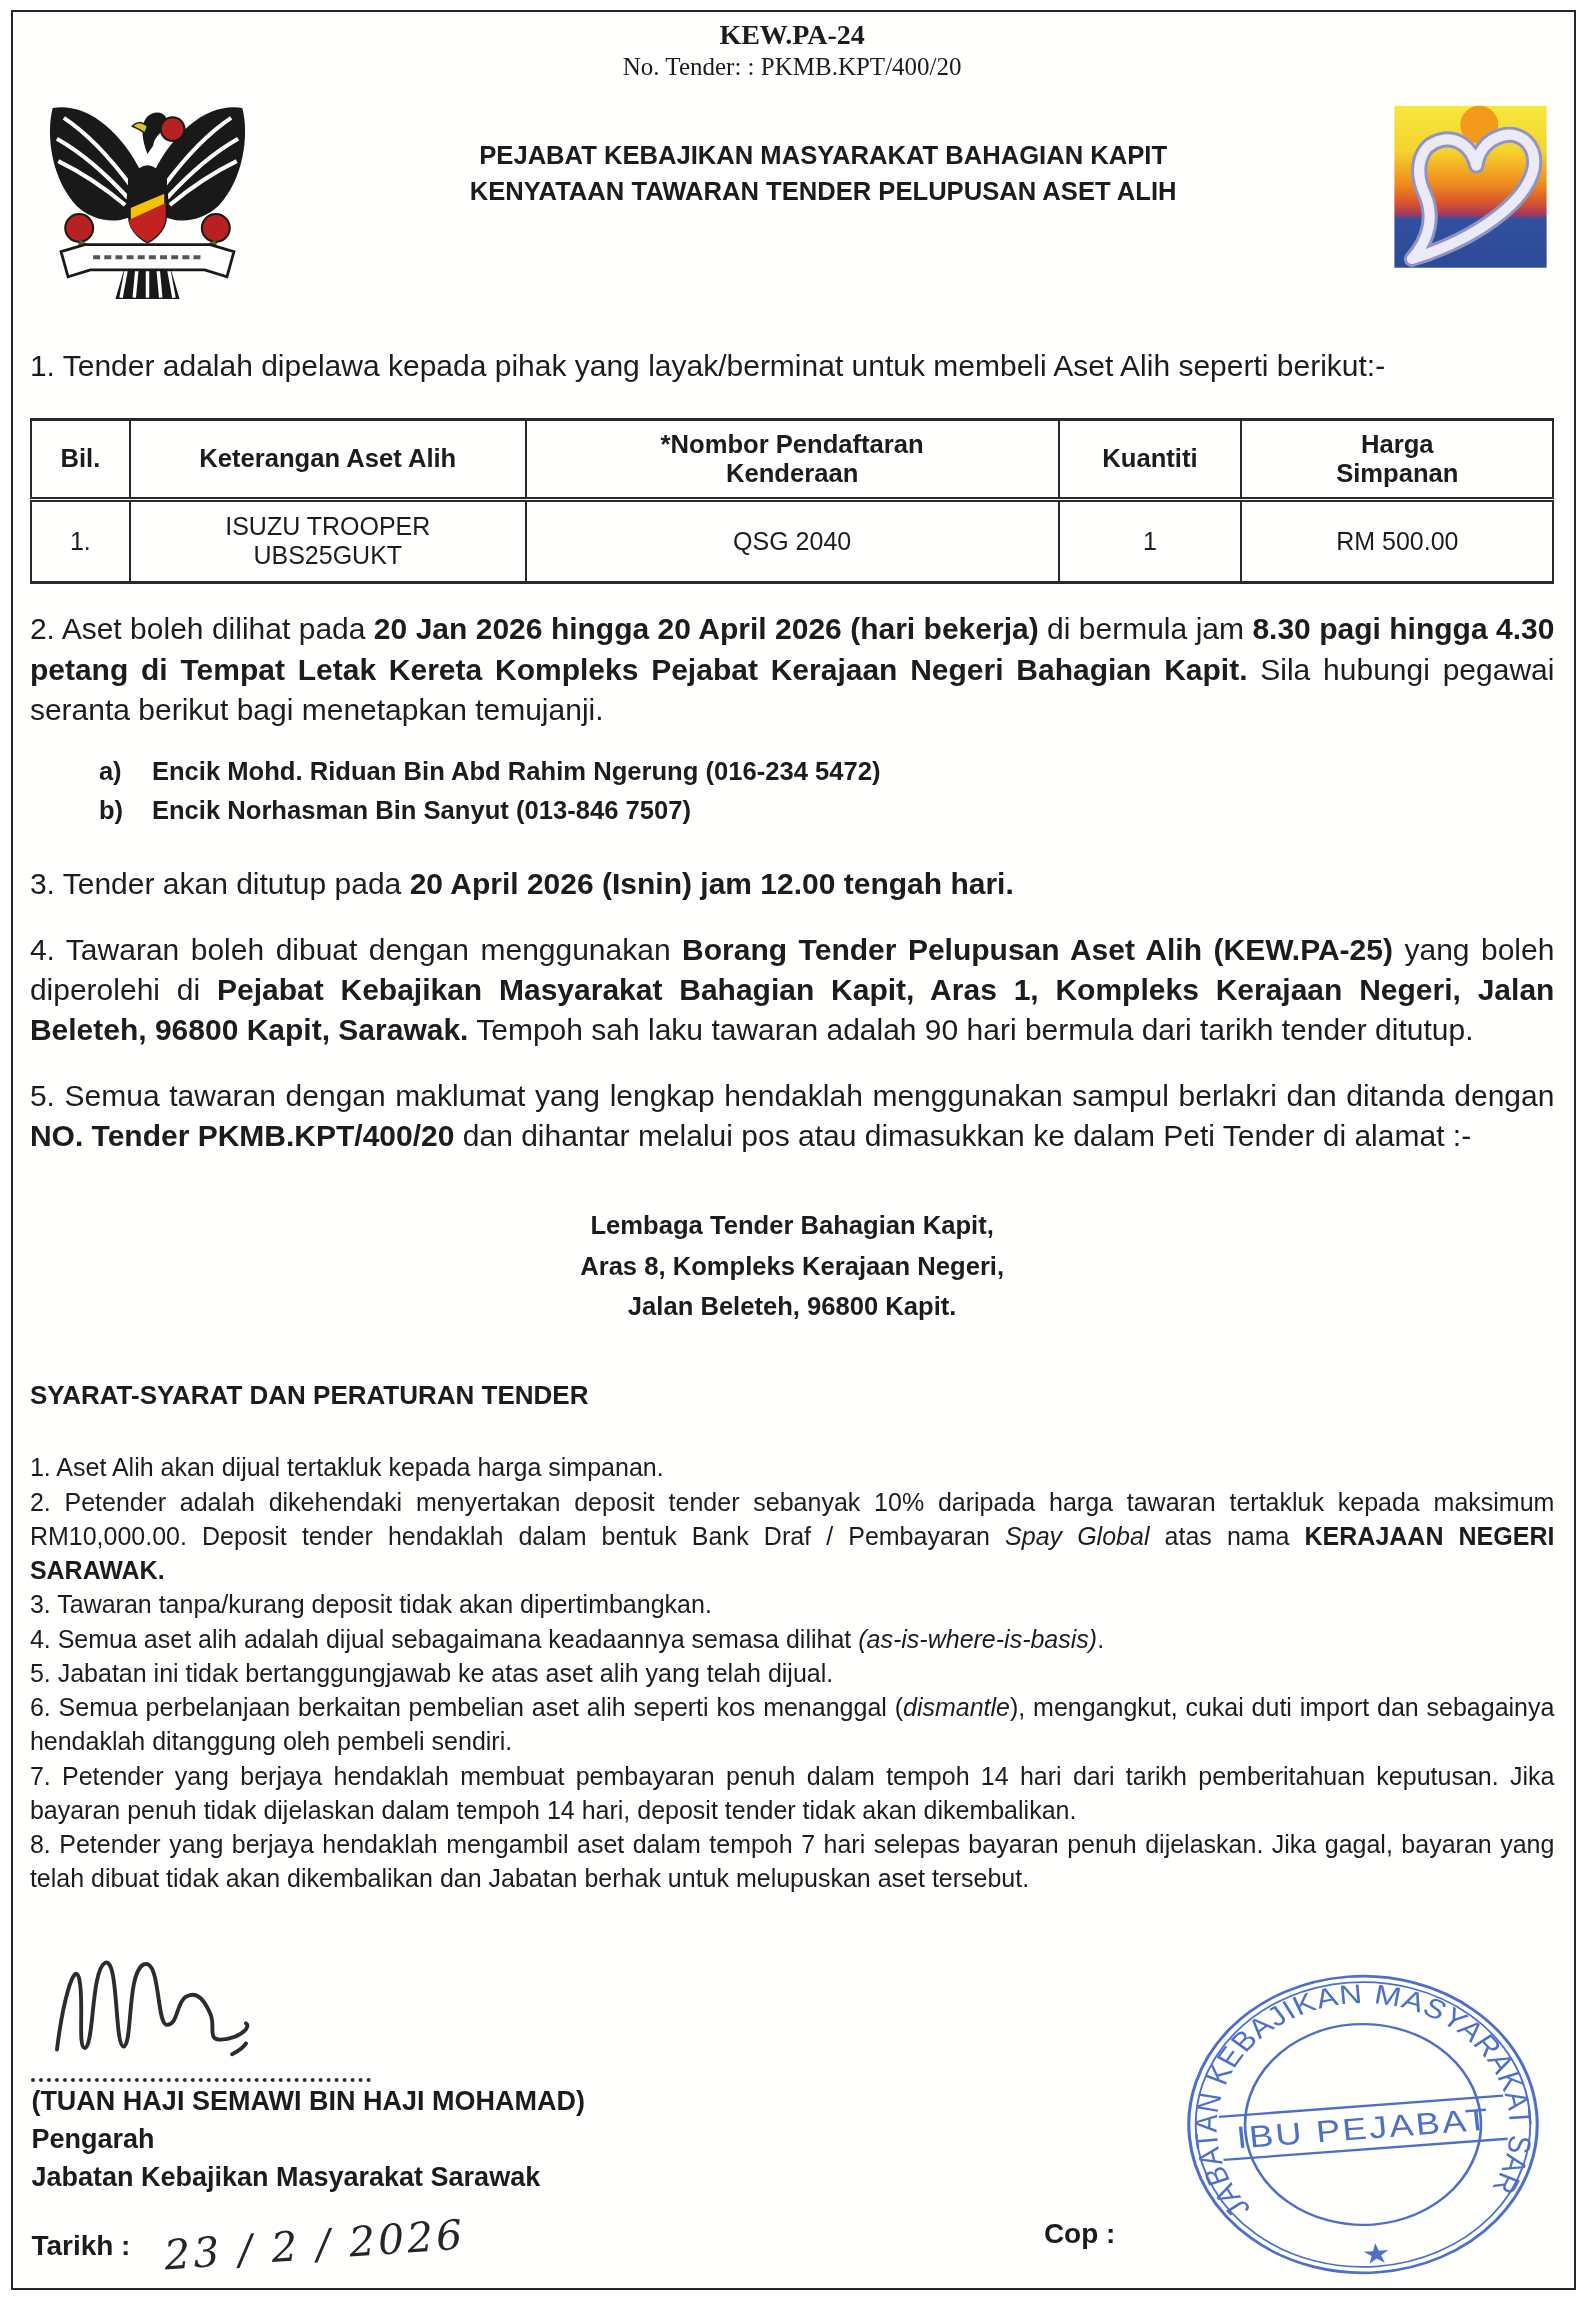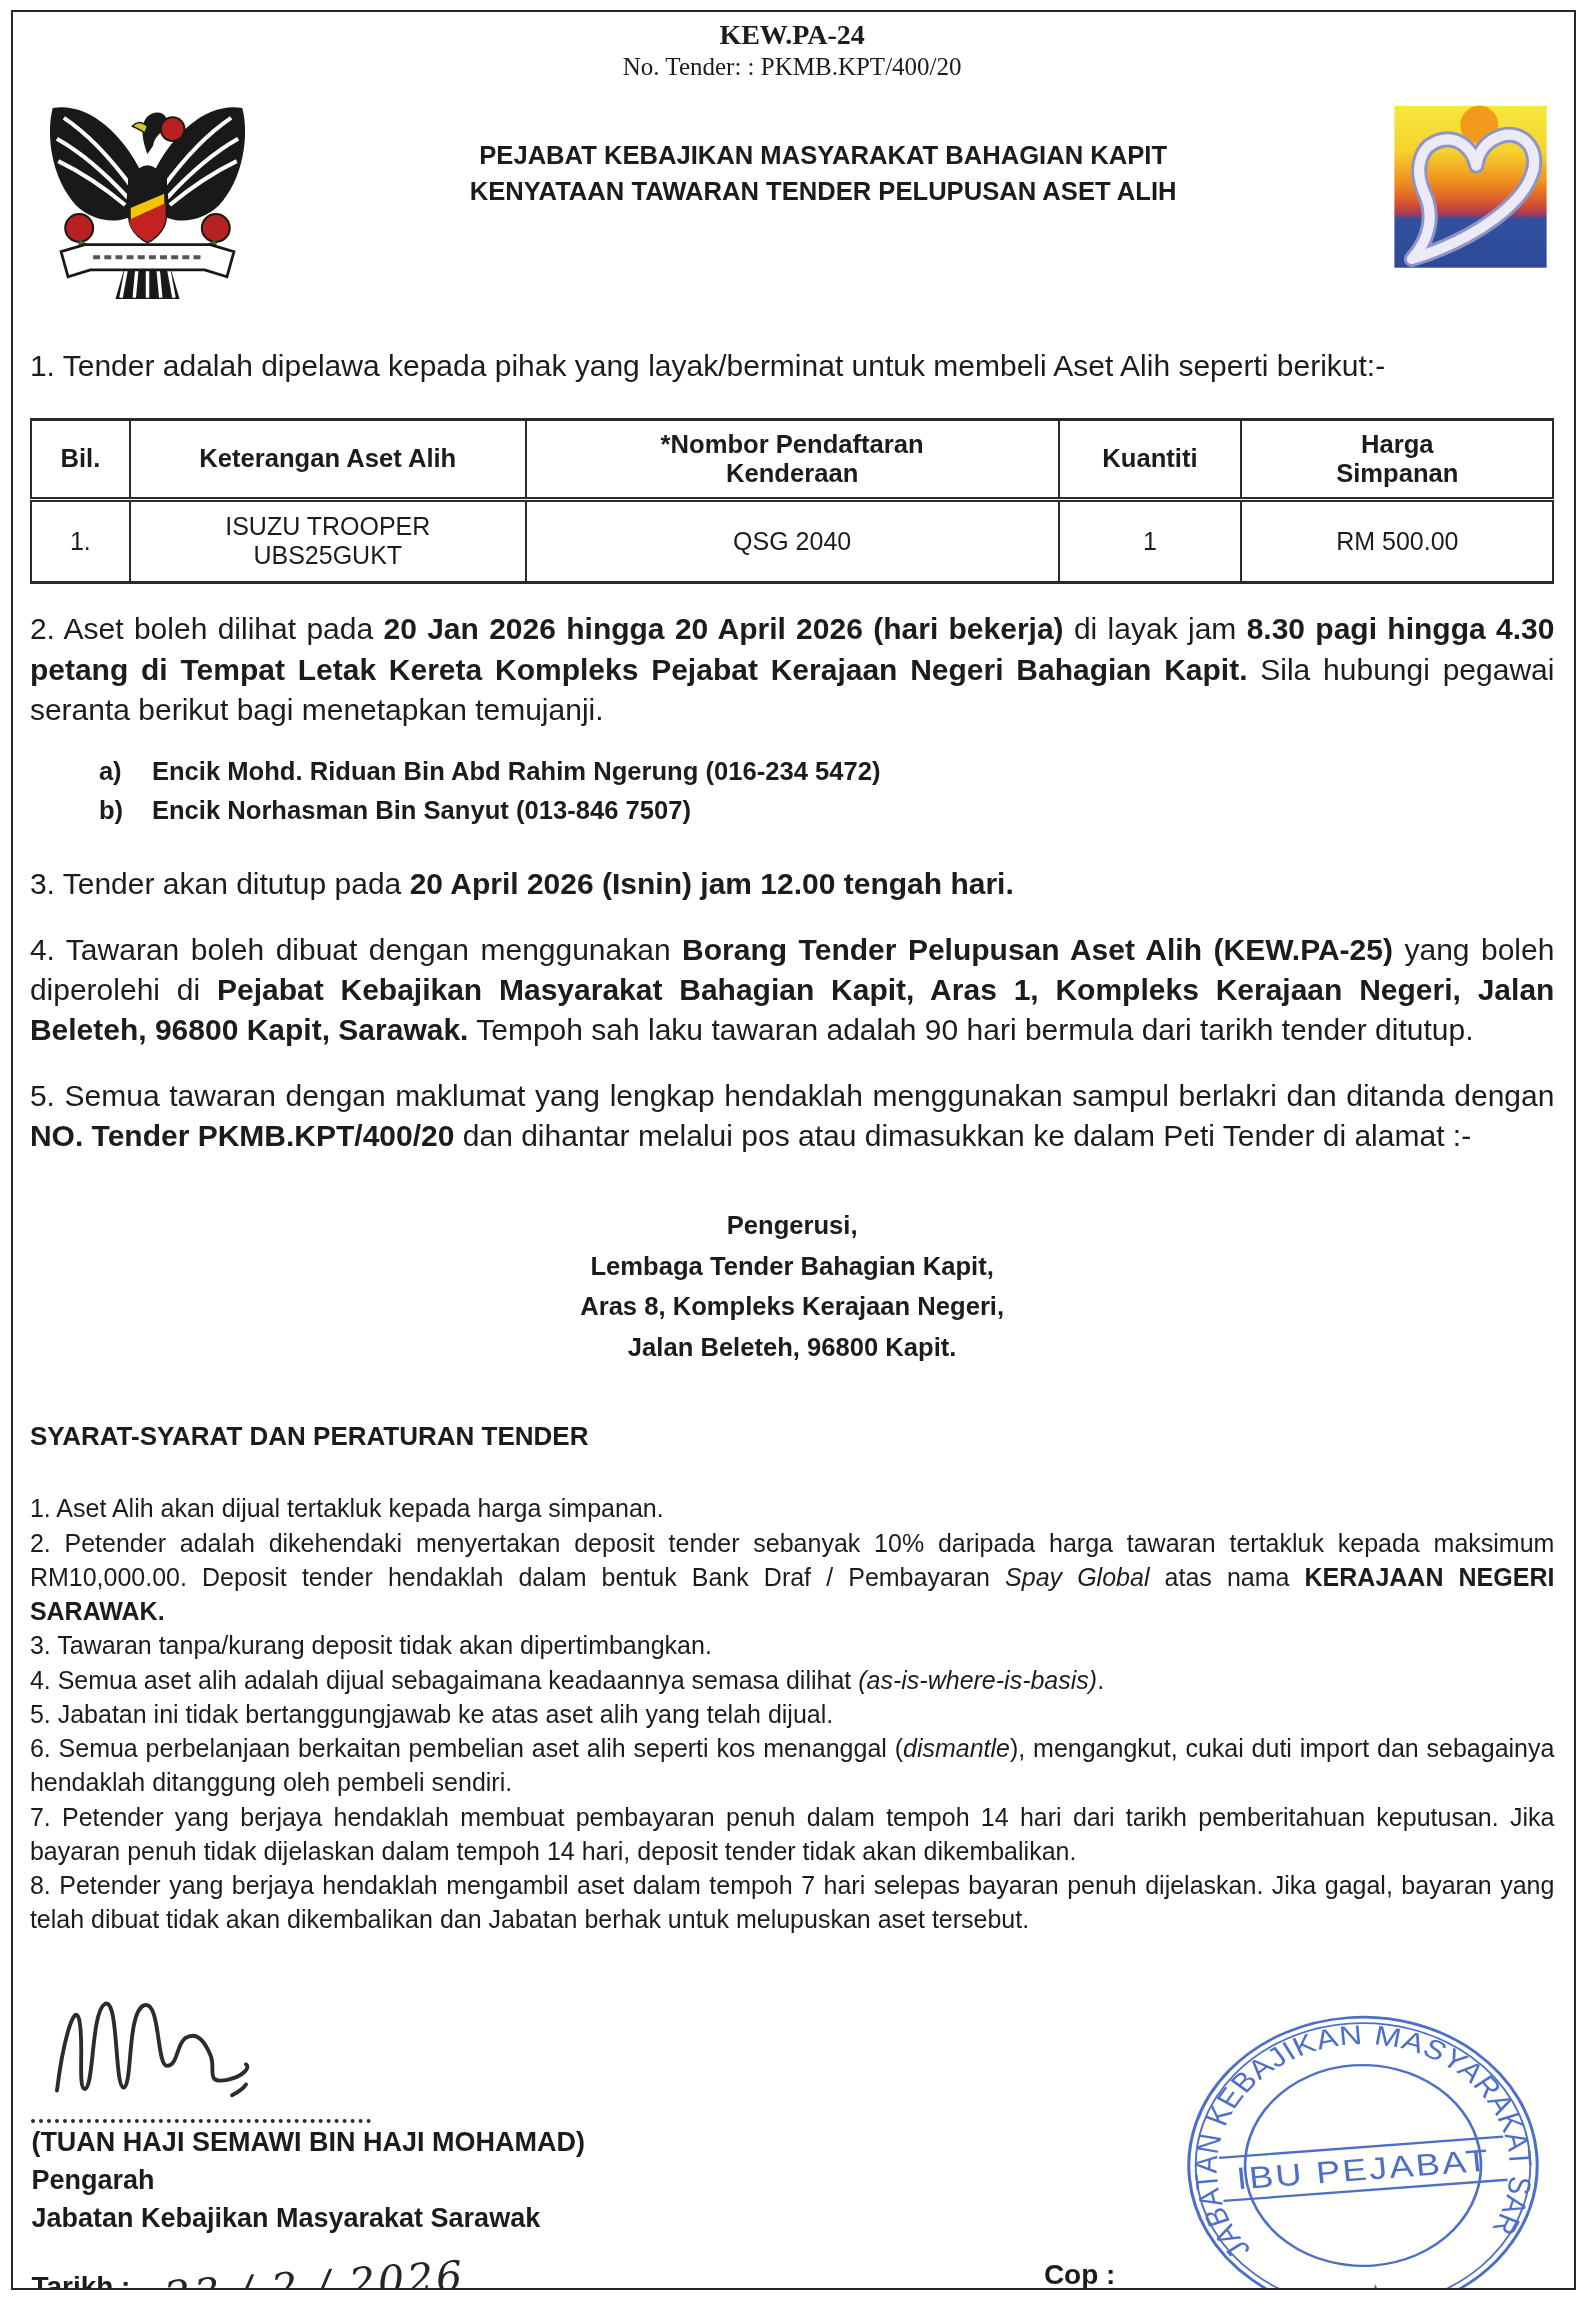--- a/index.html
+++ b/index.html
@@ -176,39 +176,38 @@
         <td>1.</td>
         <td>ISUZU TROOPER
 UBS25GUKT</td>
         <td>QSG 2040</td>
         <td>1</td>
         <td>RM 500.00</td>
       </tr>
     </tbody>
   </table>
 
-  <p class="para"><span>2. Aset boleh dilihat pada </span><span class="b">20 Jan 2026 hingga 20 April 2026</span><span> </span><span class="b">(hari bekerja)</span><span> di layak jam </span><span class="b">8.30 pagi hingga 4.30 petang di Tempat Letak Kereta Kompleks Pejabat Kerajaan Negeri Bahagian Kapit.</span><span> Sila hubungi pegawai seranta berikut bagi menetapkan temujanji.</span></p>
+  <p class="para"><span>2. Aset boleh dilihat pada </span><span class="b">20 Jan 2026 hingga 20 April 2026</span><span> </span><span class="b">(hari bekerja)</span><span> di bermula jam </span><span class="b">8.30 pagi hingga 4.30 petang di Tempat Letak Kereta Kompleks Pejabat Kerajaan Negeri Bahagian Kapit.</span><span> Sila hubungi pegawai seranta berikut bagi menetapkan temujanji.</span></p>
 
   <div class="contacts">
     <div class="contact">
       <span class="pfx">a)</span>
       <span>Encik Mohd. Riduan Bin Abd Rahim Ngerung (016-234 5472)</span>
     </div>
     <div class="contact">
       <span class="pfx">b)</span>
       <span>Encik Norhasman Bin Sanyut (013-846 7507)</span>
     </div>
   </div>
 
   <p class="para" style="margin-top:35px"><span>3. Tender akan ditutup pada </span><span class="b">20 April 2026 (Isnin) jam 12.00 tengah hari.</span></p>
   <p class="para"><span>4. Tawaran boleh dibuat dengan menggunakan </span><span class="b">Borang Tender Pelupusan Aset Alih (KEW.PA-25)</span><span> yang boleh diperolehi di </span><span class="b">Pejabat Kebajikan Masyarakat Bahagian Kapit, Aras 1, Kompleks Kerajaan Negeri, Jalan Beleteh, 96800 Kapit, Sarawak.</span><span> Tempoh sah laku tawaran adalah 90 hari bermula dari tarikh tender ditutup.</span></p>
   <p class="para"><span>5. Semua tawaran dengan maklumat yang lengkap hendaklah menggunakan sampul berlakri dan ditanda dengan </span><span class="b">NO. Tender PKMB.KPT/400/20</span><span> dan dihantar melalui pos atau dimasukkan ke dalam Peti Tender di alamat :-</span></p>
 
   <div class="address">
-    <div>Pengerusi,</div>
     <div>Lembaga Tender Bahagian Kapit,</div>
     <div>Aras 8, Kompleks Kerajaan Negeri,</div>
     <div>Jalan Beleteh, 96800 Kapit.</div>
   </div>
 
   <div class="terms-head">SYARAT-SYARAT DAN PERATURAN TENDER</div>
   <div class="terms">
     <p><span>1. Aset Alih akan dijual tertakluk kepada harga simpanan.</span></p>
     <p><span>2. Petender adalah dikehendaki menyertakan deposit tender sebanyak 10% daripada harga tawaran tertakluk kepada maksimum RM10,000.00. Deposit tender hendaklah dalam bentuk Bank Draf / Pembayaran </span><span class="i">Spay Global</span><span> atas nama </span><span class="b">KERAJAAN NEGERI SARAWAK.</span></p>
     <p><span>3. Tawaran tanpa/kurang deposit tidak akan dipertimbangkan.</span></p>

